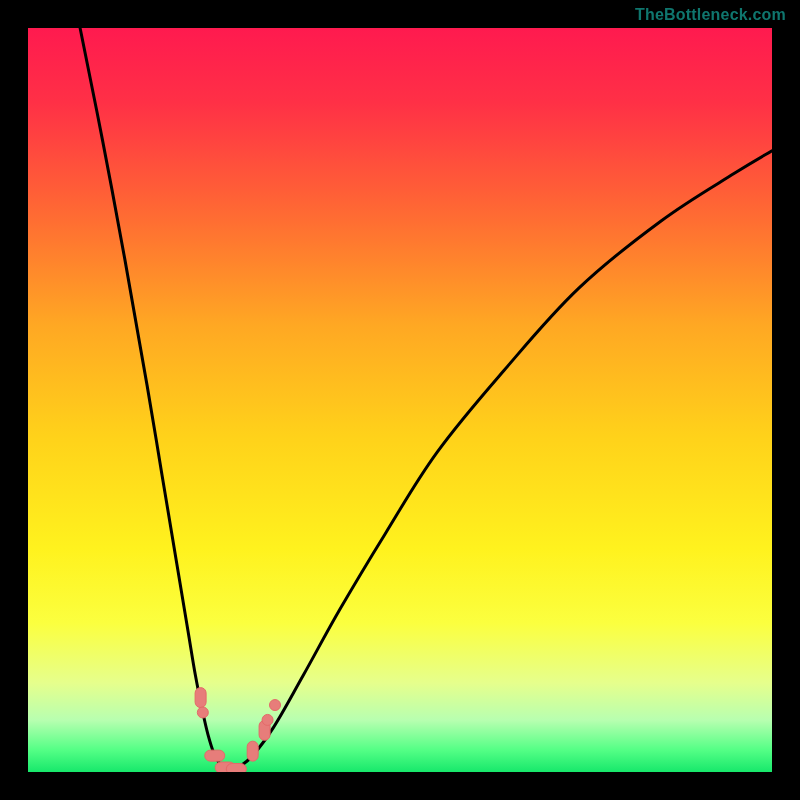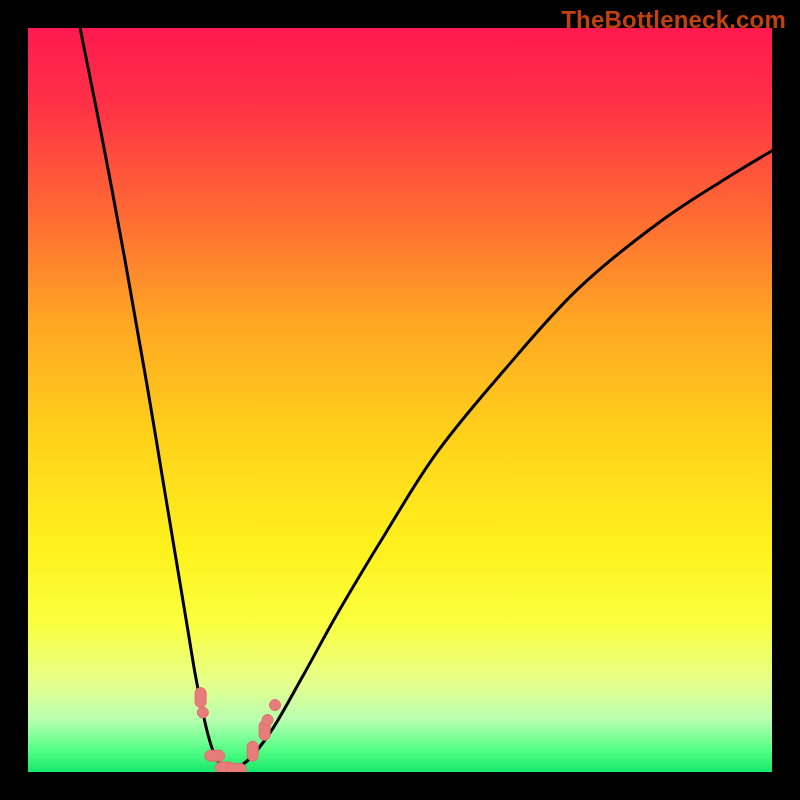--- a/index.html
+++ b/index.html
@@ -14,23 +14,23 @@
   .frame {
     position: relative;
     width: 800px;
     height: 800px;
     background: #000;
   }
   .watermark {
     position: absolute;
     top: 6px;
     right: 14px;
-    font-size: 24px;
+    font-size: 16px;
     font-weight: 600;
-    color: #c2410c;
+    color: #0f766e;
     letter-spacing: 0.2px;
     z-index: 10;
     user-select: none;
   }
   .plot-wrap {
     position: absolute;
     left: 28px;
     top: 28px;
     width: 744px;
     height: 744px;

